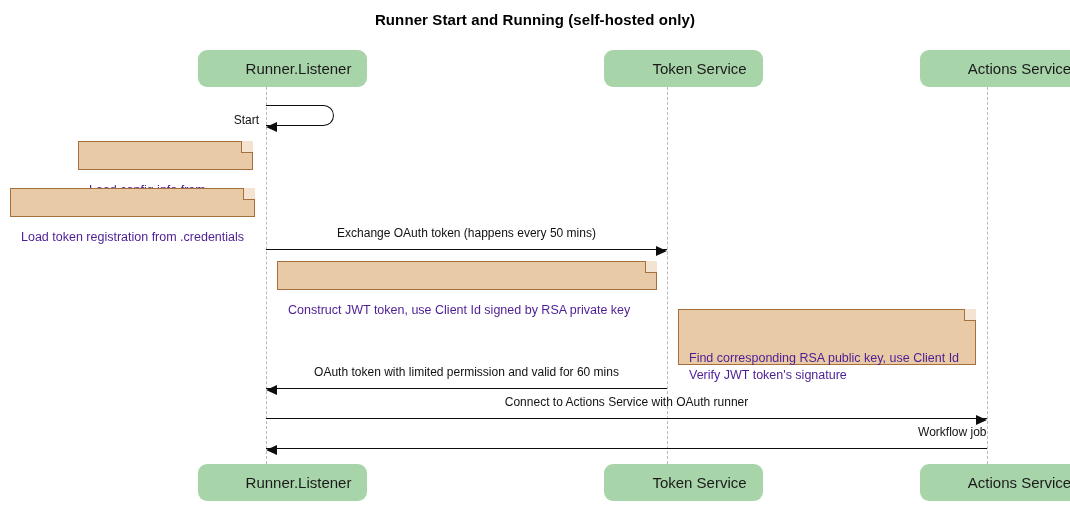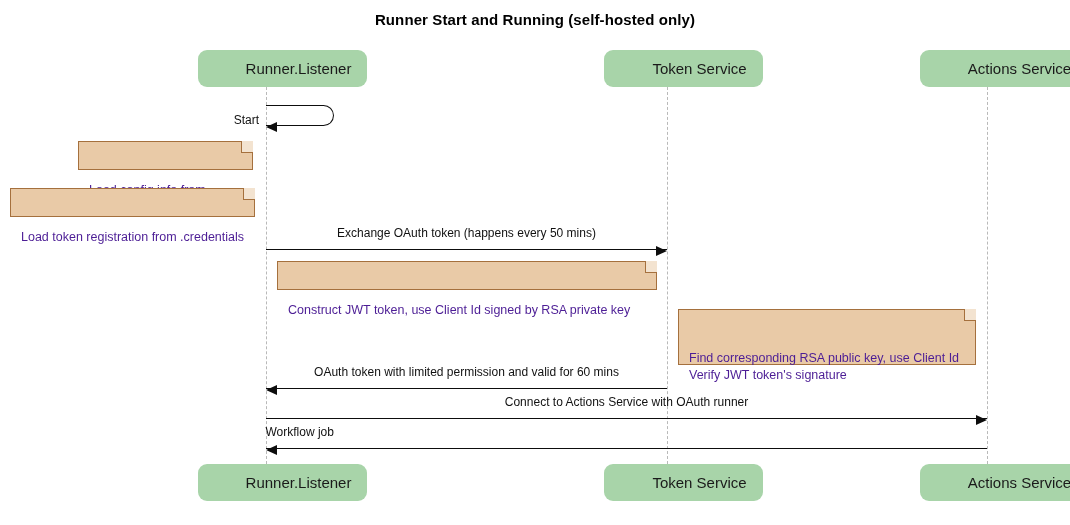--- a/index.html
+++ b/index.html
@@ -202,21 +202,21 @@
 
   <div class="message" style="left:266px; top:397px; width:721px;">
     <div class="msg-line" style="width:721px;"></div>
     <div class="arrowhead right" style="right:0px;"></div>
     <div class="msg-label">Connect to Actions Service with OAuth runner</div>
   </div>
 
   <div class="message" style="left:266px; top:427px; width:721px;">
     <div class="msg-line" style="width:721px;"></div>
     <div class="arrowhead left" style="left:0px;"></div>
-    <div class="msg-label" style="width:721px; text-align:left; transform:translateX(-0.5px);">Workflow job</div>
+    <div class="msg-label" style="width:721px; text-align:right; transform:translateX(-0.5px);">Workflow job</div>
   </div>
 
   <div class="participant" style="left:198px; top:464px; width:137px;">
     <span>Runner.Listener</span>
   </div>
   <div class="participant" style="left:604px; top:464px; width:127px;">
     <span>Token Service</span>
   </div>
   <div class="participant" style="left:920px; top:464px; width:135px;">
     <span>Actions Service</span>

